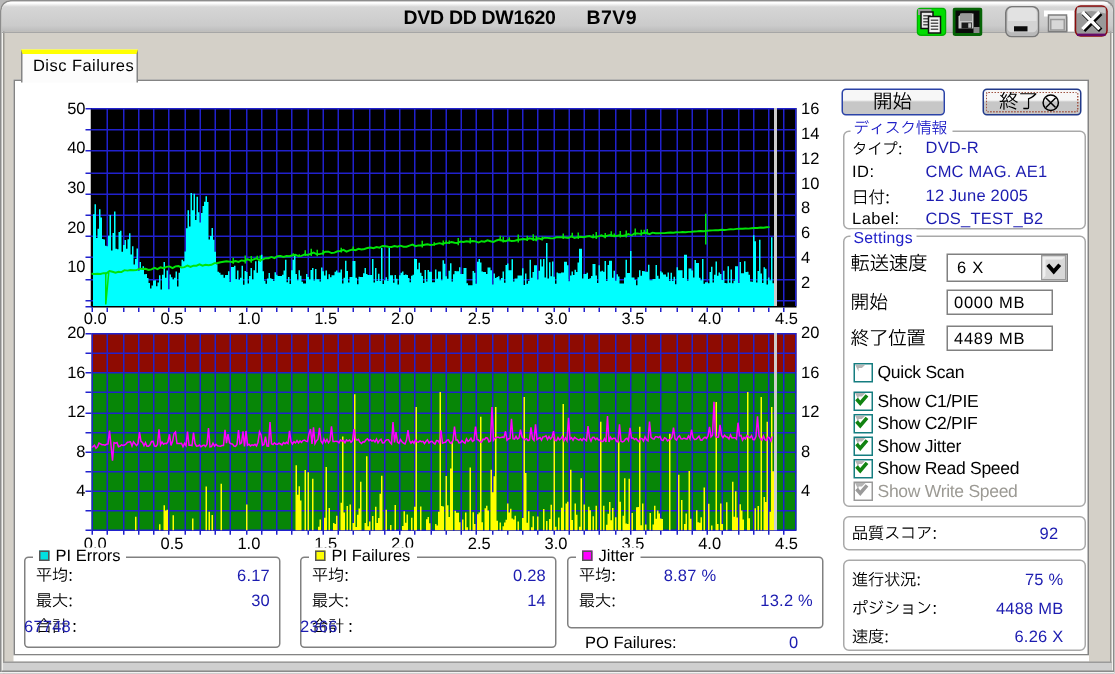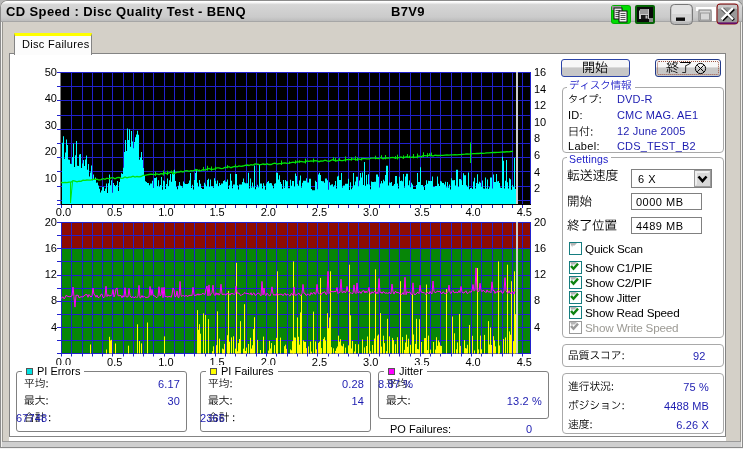--- a/index.html
+++ b/index.html
@@ -22,21 +22,21 @@
 .lbl{position:absolute;font-size:12px;color:#000;white-space:pre}
 .v{font-size:11px;letter-spacing:.15px}
 .lat{font-size:11px;letter-spacing:.3px}
 .s11{font-size:11px}
 .blue{color:#1c1cb0 !important}
 svg{display:block}
 .jp{position:absolute}
 </style></head><body>
 <div id="win"></div>
 <div id="title">
-    <span style="left:5px;letter-spacing:.38px">CD Speed : Disc Quality Test - BENQ</span>
+    <span style="left:268px;letter-spacing:-.2px">DVD DD DW1620</span>
     <span style="left:390px;letter-spacing:.3px">B7V9</span>
   </div>
 
 <svg class="abs" style="left:611px;top:5px" width="20" height="19" viewBox="0 0 20 19">
  <rect x="0" y="0" width="20" height="19" rx="3" fill="#00b000"></rect>
  <rect x="1" y="1" width="18" height="17" rx="2" fill="#00dd00"></rect>
  <path d="M1 1h9v4H1z" fill="#9a9a9a"></path>
  <rect x="3" y="3" width="8" height="11" fill="#e8e8e8" stroke="#111"></rect>
  <path d="M4.5 5.5h5M4.5 7.5h5M4.5 9.5h5M4.5 11.5h5" stroke="#555" stroke-width="1"></path>
  <rect x="8" y="6" width="8" height="11" fill="#f2f2f2" stroke="#111"></rect>
@@ -322,20 +322,20 @@
     </svg>
   </div>
 <div class="lbl v blue" style="left:200px;top:412px;width:164px;text-align:left">2366</div>
 <div class="gb2" style="left:378px;top:371px;width:171px;height:48px"></div>
 <div class="abs" style="left:384px;top:365px;background:#fff;padding:0 4px;font-size:11px;white-space:pre"><span style="display:inline-block;width:7px;height:7px;background:#ff00ff;border:1px solid #555;margin-right:4px"></span>Jitter</div>
 <div class="jp" style="left:386px;top:378px">
     <svg width="27" height="13" viewBox="0 0 27 13">
       <path d="M5.6 5.5H10.2V6.1H5.6V9.9H4.9V6.1H0.5V5.5H4.9V1.5H0.9V0.9H9.8V1.5H5.6ZM6.9 4.6Q7.4 4.0 7.8 3.3Q8.2 2.6 8.5 2.0L9.1 2.3Q8.8 3.0 8.4 3.7Q8.0 4.4 7.6 5.0ZM2.2 2.0Q2.5 2.5 2.9 3.2Q3.3 3.9 3.6 4.6L3.0 4.9Q2.7 4.3 2.3 3.5Q1.9 2.8 1.6 2.3Z M20.6 1.9V3.2Q20.6 4.4 20.5 5.7Q20.4 7.1 20.3 8.0Q20.1 9.0 19.7 9.4Q19.3 9.8 18.4 9.8H16.9L16.7 9.2H18.4Q19.0 9.2 19.2 8.9Q19.4 8.6 19.5 8.0Q19.7 7.1 19.8 5.8Q19.8 4.4 19.8 3.2V2.6H16.3Q15.8 3.6 15.1 4.5L14.6 4.0Q15.3 3.2 15.8 2.2Q16.3 1.2 16.5 0.2L17.2 0.4Q17.0 1.1 16.7 1.9ZM13.2 7.4Q13.9 7.2 14.6 6.9L14.7 7.5Q13.3 8.2 11.3 8.8L11.1 8.1Q11.8 7.9 12.6 7.7V3.8H11.3V3.2H12.6V0.3H13.2V3.2H14.4V3.8H13.2ZM15.8 4.3H18.9V5.0H15.8ZM19.1 6.6Q18.3 7.0 17.3 7.5Q16.3 7.9 15.4 8.1L15.2 7.5Q16.1 7.2 17.0 6.8Q18.0 6.4 18.9 6.0Z M22.4 4.0V3.9Q22.4 3.6 22.6 3.4Q22.7 3.3 23.0 3.3Q23.4 3.3 23.5 3.4Q23.7 3.6 23.7 3.9V4.0Q23.7 4.3 23.5 4.5Q23.4 4.7 23.0 4.7Q22.7 4.7 22.6 4.5Q22.4 4.3 22.4 4.0ZM22.4 8.7V8.6Q22.4 8.3 22.6 8.1Q22.7 7.9 23.0 7.9Q23.4 7.9 23.5 8.1Q23.7 8.3 23.7 8.6V8.7Q23.7 9.0 23.5 9.2Q23.4 9.3 23.0 9.3Q22.7 9.3 22.6 9.2Q22.4 9.0 22.4 8.7Z" fill="#000"></path>
     </svg>
   </div>
-<div class="lbl v blue" style="left:378px;top:378px;width:164px;text-align:left">8.87 %</div>
+<div class="lbl v blue" style="left:378px;top:378px;width:164px;text-align:center">8.87 %</div>
 <div class="jp" style="left:386px;top:395px">
     <svg width="27" height="13" viewBox="0 0 27 13">
       <path d="M1.5 0.5H9.2V3.6H1.5ZM8.6 1.8V1.1H2.1V1.8ZM2.1 2.3V3.1H8.6V2.3ZM0.5 4.4H10.2V4.9H5.1V10.0H4.4V8.9Q2.7 9.2 0.5 9.3L0.5 8.7L1.5 8.7V4.9H0.5ZM2.1 5.7H4.4V4.9H2.1ZM9.6 6.3Q9.2 7.5 8.2 8.4Q9.1 9.0 10.1 9.4L9.9 10.0Q8.6 9.5 7.7 8.8Q6.9 9.5 5.7 10.0L5.4 9.5Q6.5 9.0 7.3 8.4Q6.5 7.8 5.9 6.8L6.5 6.5Q7.0 7.4 7.7 8.1Q8.5 7.3 9.0 6.3H5.6V5.8H9.6ZM2.1 7.0H4.4V6.2H2.1ZM2.1 8.6Q3.5 8.5 4.4 8.4V7.6H2.1Z M16.3 3.9Q16.4 4.9 16.9 5.8Q17.3 6.7 18.3 7.5Q19.3 8.3 20.9 9.2L20.5 9.9Q19.0 9.0 18.0 8.2Q17.1 7.5 16.6 6.6Q16.1 5.8 16.0 4.8H15.9Q15.8 5.8 15.4 6.6Q14.9 7.5 14.0 8.2Q13.1 9.0 11.6 9.9L11.2 9.2Q12.8 8.3 13.7 7.5Q14.7 6.7 15.1 5.8Q15.5 5.0 15.6 3.9H11.3V3.2H15.6V0.4H16.3V3.2H20.8V3.9Z M22.4 4.0V3.9Q22.4 3.6 22.6 3.4Q22.7 3.3 23.0 3.3Q23.4 3.3 23.5 3.4Q23.7 3.6 23.7 3.9V4.0Q23.7 4.3 23.5 4.5Q23.4 4.7 23.0 4.7Q22.7 4.7 22.6 4.5Q22.4 4.3 22.4 4.0ZM22.4 8.7V8.6Q22.4 8.3 22.6 8.1Q22.7 7.9 23.0 7.9Q23.4 7.9 23.5 8.1Q23.7 8.3 23.7 8.6V8.7Q23.7 9.0 23.5 9.2Q23.4 9.3 23.0 9.3Q22.7 9.3 22.6 9.2Q22.4 9.0 22.4 8.7Z" fill="#000"></path>
     </svg>
   </div>
 <div class="lbl v blue" style="left:378px;top:395px;width:164px;text-align:right">13.2 %</div>
 <div class="lbl s11" style="left:390px;top:423px">PO Failures:</div>
 <div class="lbl s11 blue" style="left:526px;top:423px">0</div>
 </body></html>

